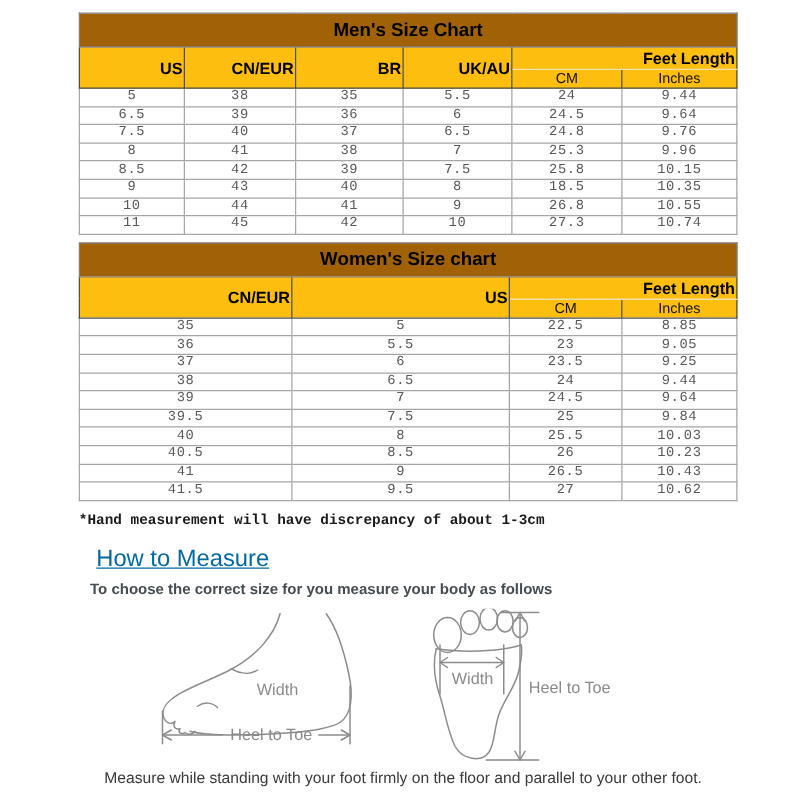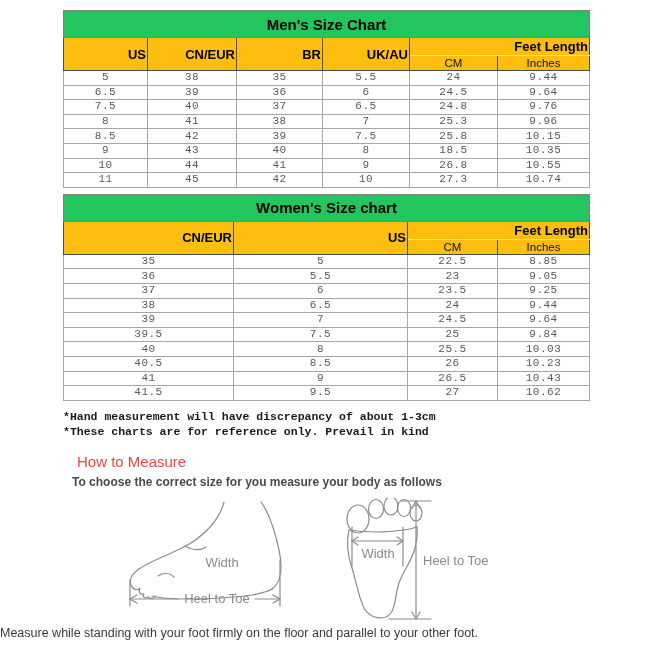--- a/index.html
+++ b/index.html
@@ -4,41 +4,41 @@
 <style>
   html,body{margin:0;padding:0;background:#fff;width:645px;height:645px;overflow:hidden;
     font-family:"Liberation Sans", sans-serif;}
   :root{
     --header-bg:#FDBE10; --table-border:#7f7f7f; --cell-border:#a6a6a6;
     --data-text:#595959; --diagram-stroke:#8c8c8c;
   }
   .content{margin:10px 0 0 63px;width:526px;}
   table.size-table{border-collapse:collapse;table-layout:fixed;width:526px;
     border:1px solid var(--table-border);}
-  .title-row th{background:#22c55e;color:#000;font-weight:bold;font-size:15px;height:24px;
+  .title-row th{background:#a16207;color:#000;font-weight:bold;font-size:15px;height:24px;
     border:1px solid var(--table-border);text-align:center;}
   th.head{background:var(--header-bg);color:#000;font-size:13px;font-weight:bold;
     border:1px solid #4d4d4d;text-align:right;}
   th.feet{height:13px;border-bottom:1px solid #efe0b0;}
   th.sub{background:var(--header-bg);color:#111;font-size:11.5px;font-weight:normal;
     height:12px;border:1px solid #4d4d4d;}
   tbody td{border:1px solid var(--cell-border);text-align:center;
     font-family:"Liberation Mono", monospace;font-size:11px;color:var(--data-text);
     height:13.6px;line-height:13px;padding:0;letter-spacing:0.5px;}
   .tables-gap{height:6px;}
   .notes{margin:8px 0 0 63px;font-family:"Liberation Mono", monospace;font-weight:bold;
     font-size:11.5px;color:#1a1a1a;line-height:15.5px;}
-  .measure-heading{margin:13px 0 0 77px;font-size:15px;color:#ef4444;}
+  .measure-heading{margin:13px 0 0 77px;font-size:19px;color:#0369a1;text-decoration:underline;}
   .measure-sub{margin:5px 0 0 72px;font-size:12px;color:#454d52;font-weight:bold;}
   .diagrams{position:relative;height:124px;margin-top:9px;width:645px;}
   .diag{position:absolute;}
   .diag path,.diag line,.diag ellipse{stroke:var(--diagram-stroke);fill:none;
     stroke-width:1.2;stroke-linecap:round;stroke-linejoin:round;}
   .diag text{fill:#8a8a8a;font-size:13px;font-family:"Liberation Sans", sans-serif;stroke:none;}
-  .measure-footer{width:645px;text-align:left;font-size:12.5px;color:#3a3a3a;margin-top:4px;}
+  .measure-footer{width:645px;text-align:center;font-size:12.5px;color:#3a3a3a;margin-top:4px;}
 </style>
 </head>
 <body>
 
 <div class="content">
 
   <table class="size-table">
     <colgroup>
       <col style="width:84px">
         <col style="width:89px">
@@ -214,21 +214,20 @@
           <td>9.5</td>
           <td>27</td>
           <td>10.62</td>
         </tr>
       </tbody>
   </table>
 </div>
 
 <div class="notes">
   <div>*Hand measurement will have discrepancy of about 1-3cm</div>
-  <div>*These charts are for reference only. Prevail in kind</div>
 </div>
 
 <div class="measure-heading">How to Measure</div>
 <div class="measure-sub">To choose the correct size for you measure your body as follows</div>
 
 <div class="diagrams">
 
   <svg class="diag" width="178" height="114" viewBox="0 0 178 114" style="left:128px;top:2px;">
     <path d="M96,2 C92,18 78,36 54,48 C38,56 20,62 11,69"></path>
     <path d="M11,69 C4,74 1,80 3,85 C5,90 10,91 12,88 C10,92 12,95 16,94 C14,97 17,99 20,97 C22,99 26,99 28,96"></path>

